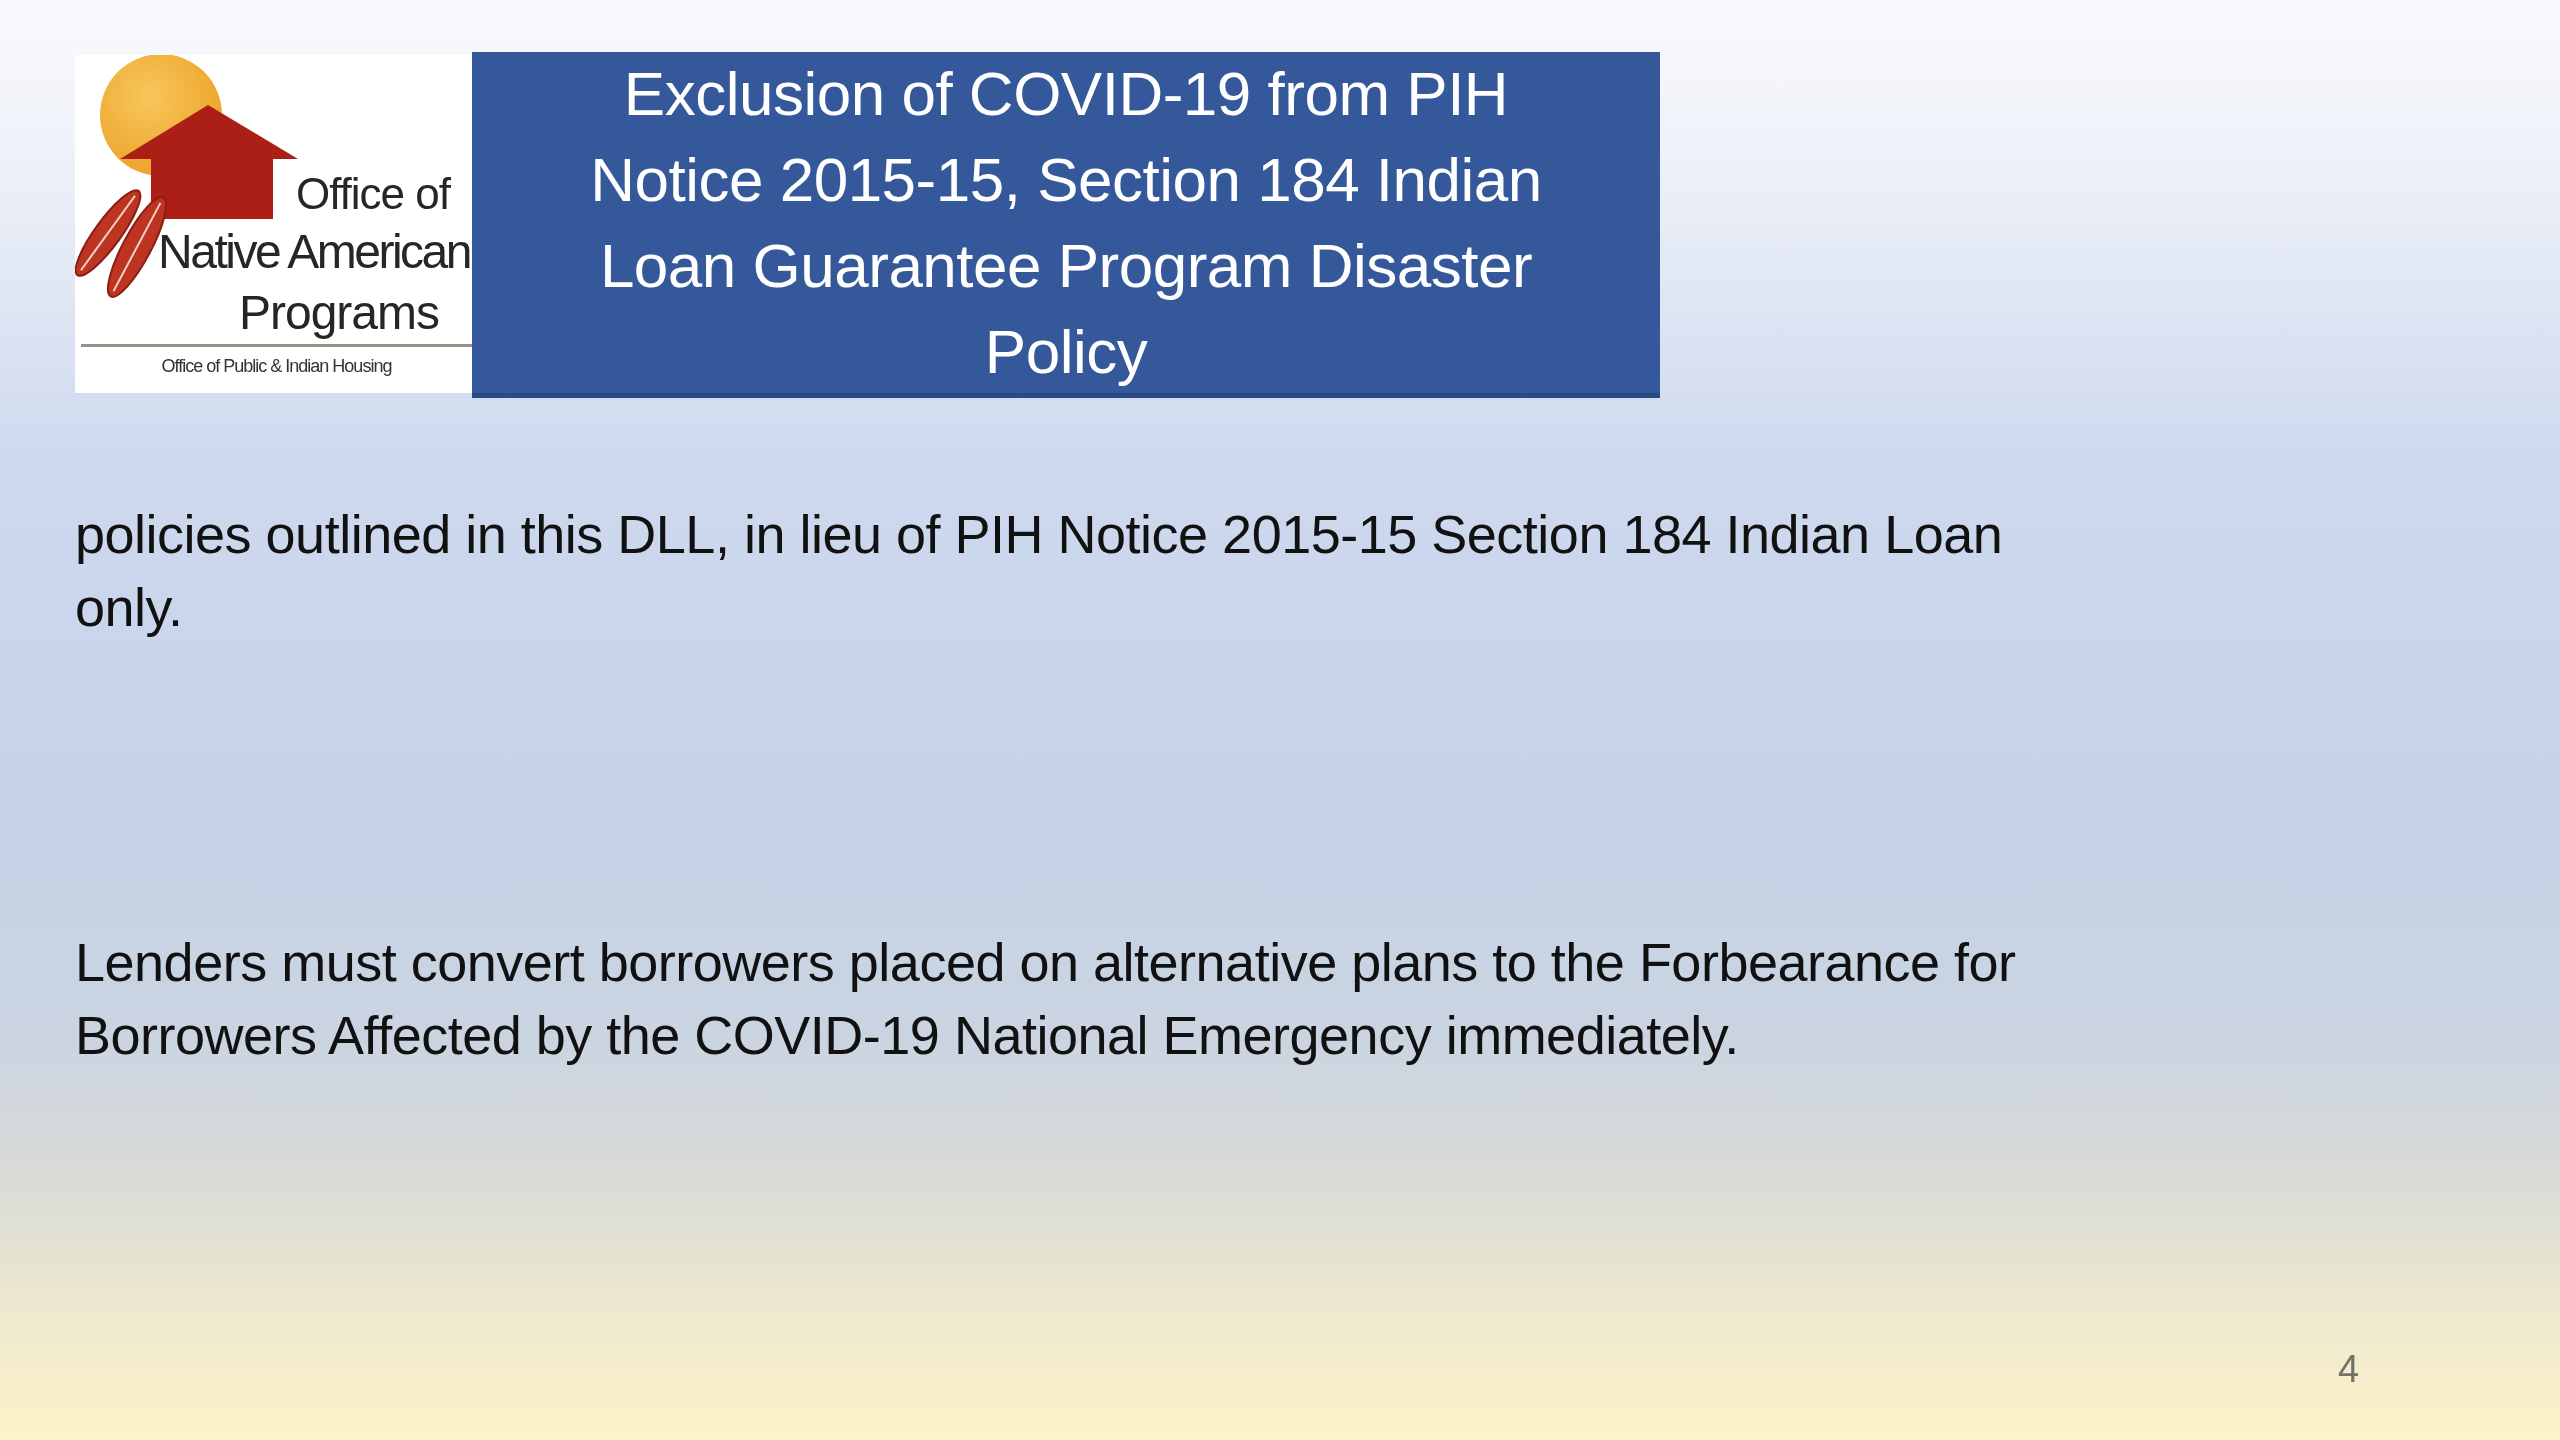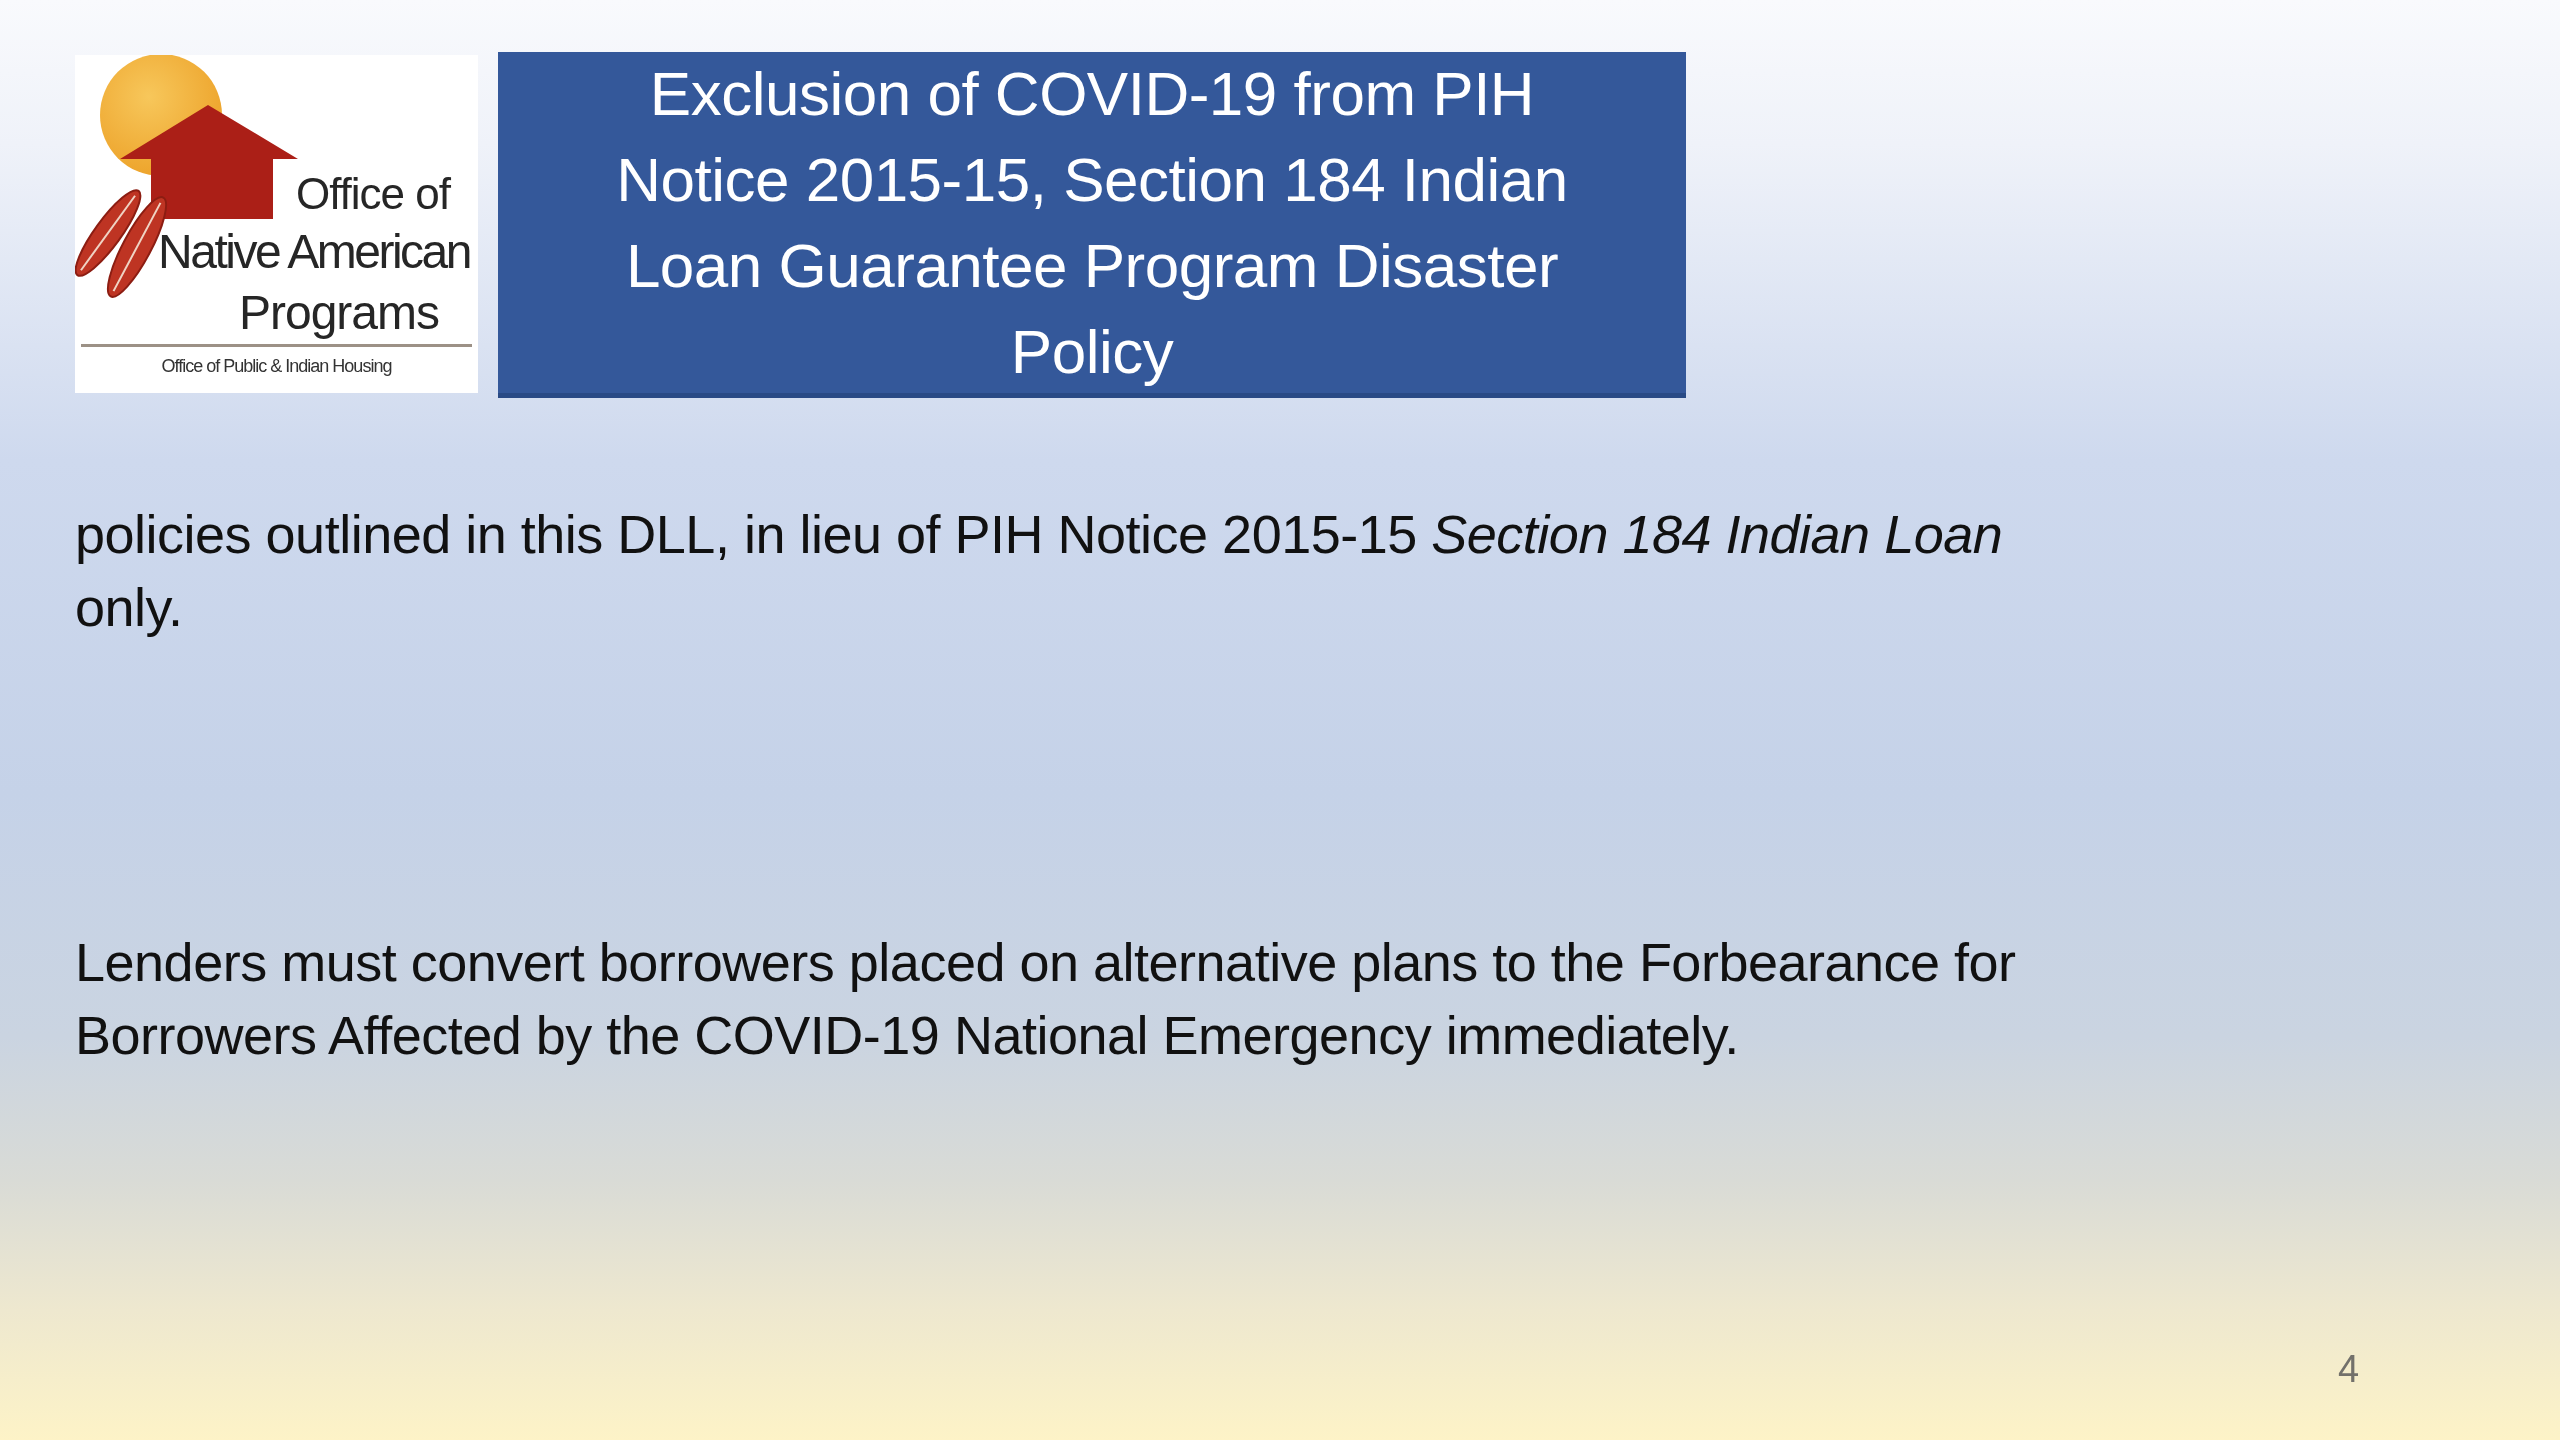--- a/index.html
+++ b/index.html
@@ -81,34 +81,33 @@
     box-sizing: border-box;
     color: #FFFFFF;
     display: flex;
     flex-direction: column;
     justify-content: center;
     text-align: center;
     font-size: 62px;
     line-height: 86px;
     letter-spacing: -0.5px;
     white-space: nowrap;
-    margin-left: 26px;
   }
 
   
   .body-p {
     position: absolute;
     left: 75px;
     color: #111111;
     font-size: 54px;
     line-height: 73px;
     letter-spacing: -0.5px;
     white-space: nowrap;
   }
-  .body-p .it { font-style: italic; }
+  .body-p .it { }
   .p1 { top: 498px; }
   .p2 { top: 926px; }
 
   
   .page-number {
     position: absolute;
     left: 2338px;
     top: 1348px;
     font-size: 38px;
     color: #73716B;

